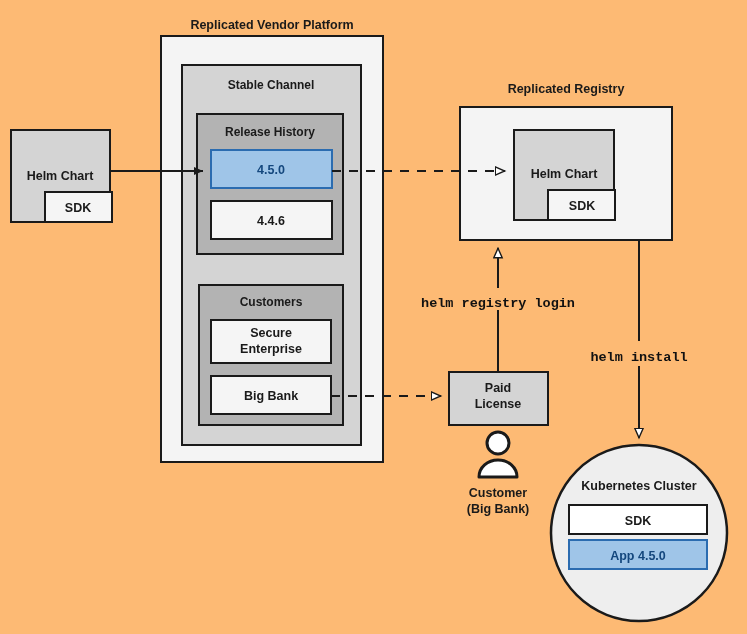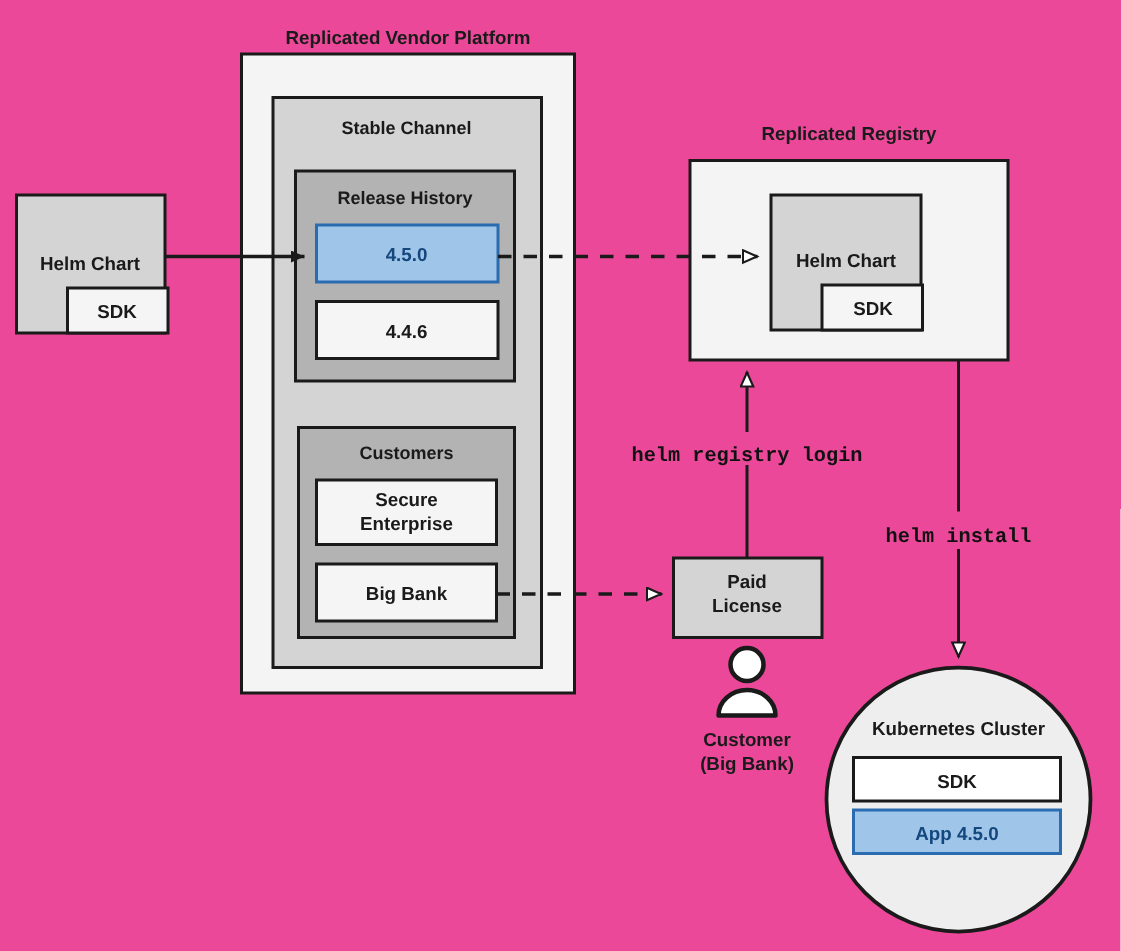--- a/index.html
+++ b/index.html
@@ -4,21 +4,21 @@
 <style>
   html, body {
     margin: 0;
     padding: 0;
     background: #ffffff;
   }
   #canvas {
     position: relative;
     width: 747px;
     height: 634px;
-    background: #ec4899;
+    background: #fdba74;
     font-family: "Liberation Sans", sans-serif;
     overflow: hidden;
   }
   svg { display: block; }
   .box-label, .title-label {
     font-family: "Liberation Sans", sans-serif;
     font-weight: bold;
     fill: #1a1a1a;
   }
   .mono-label {

